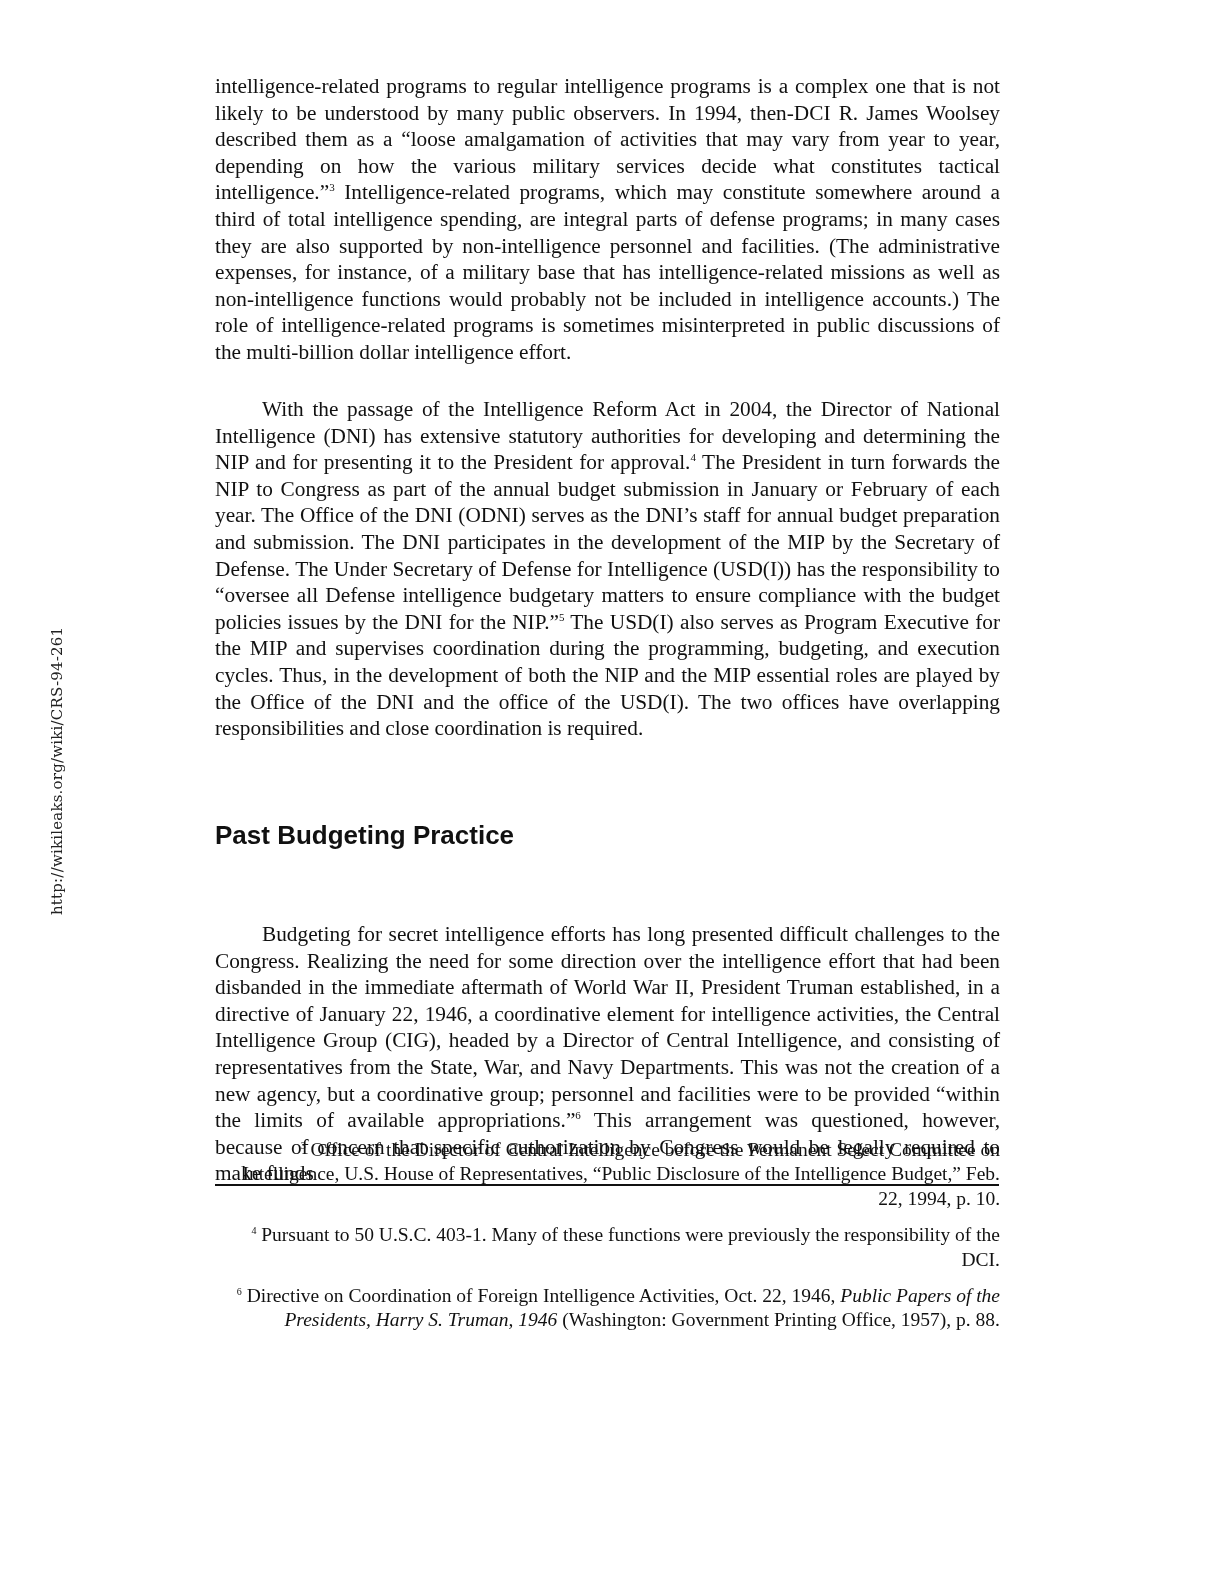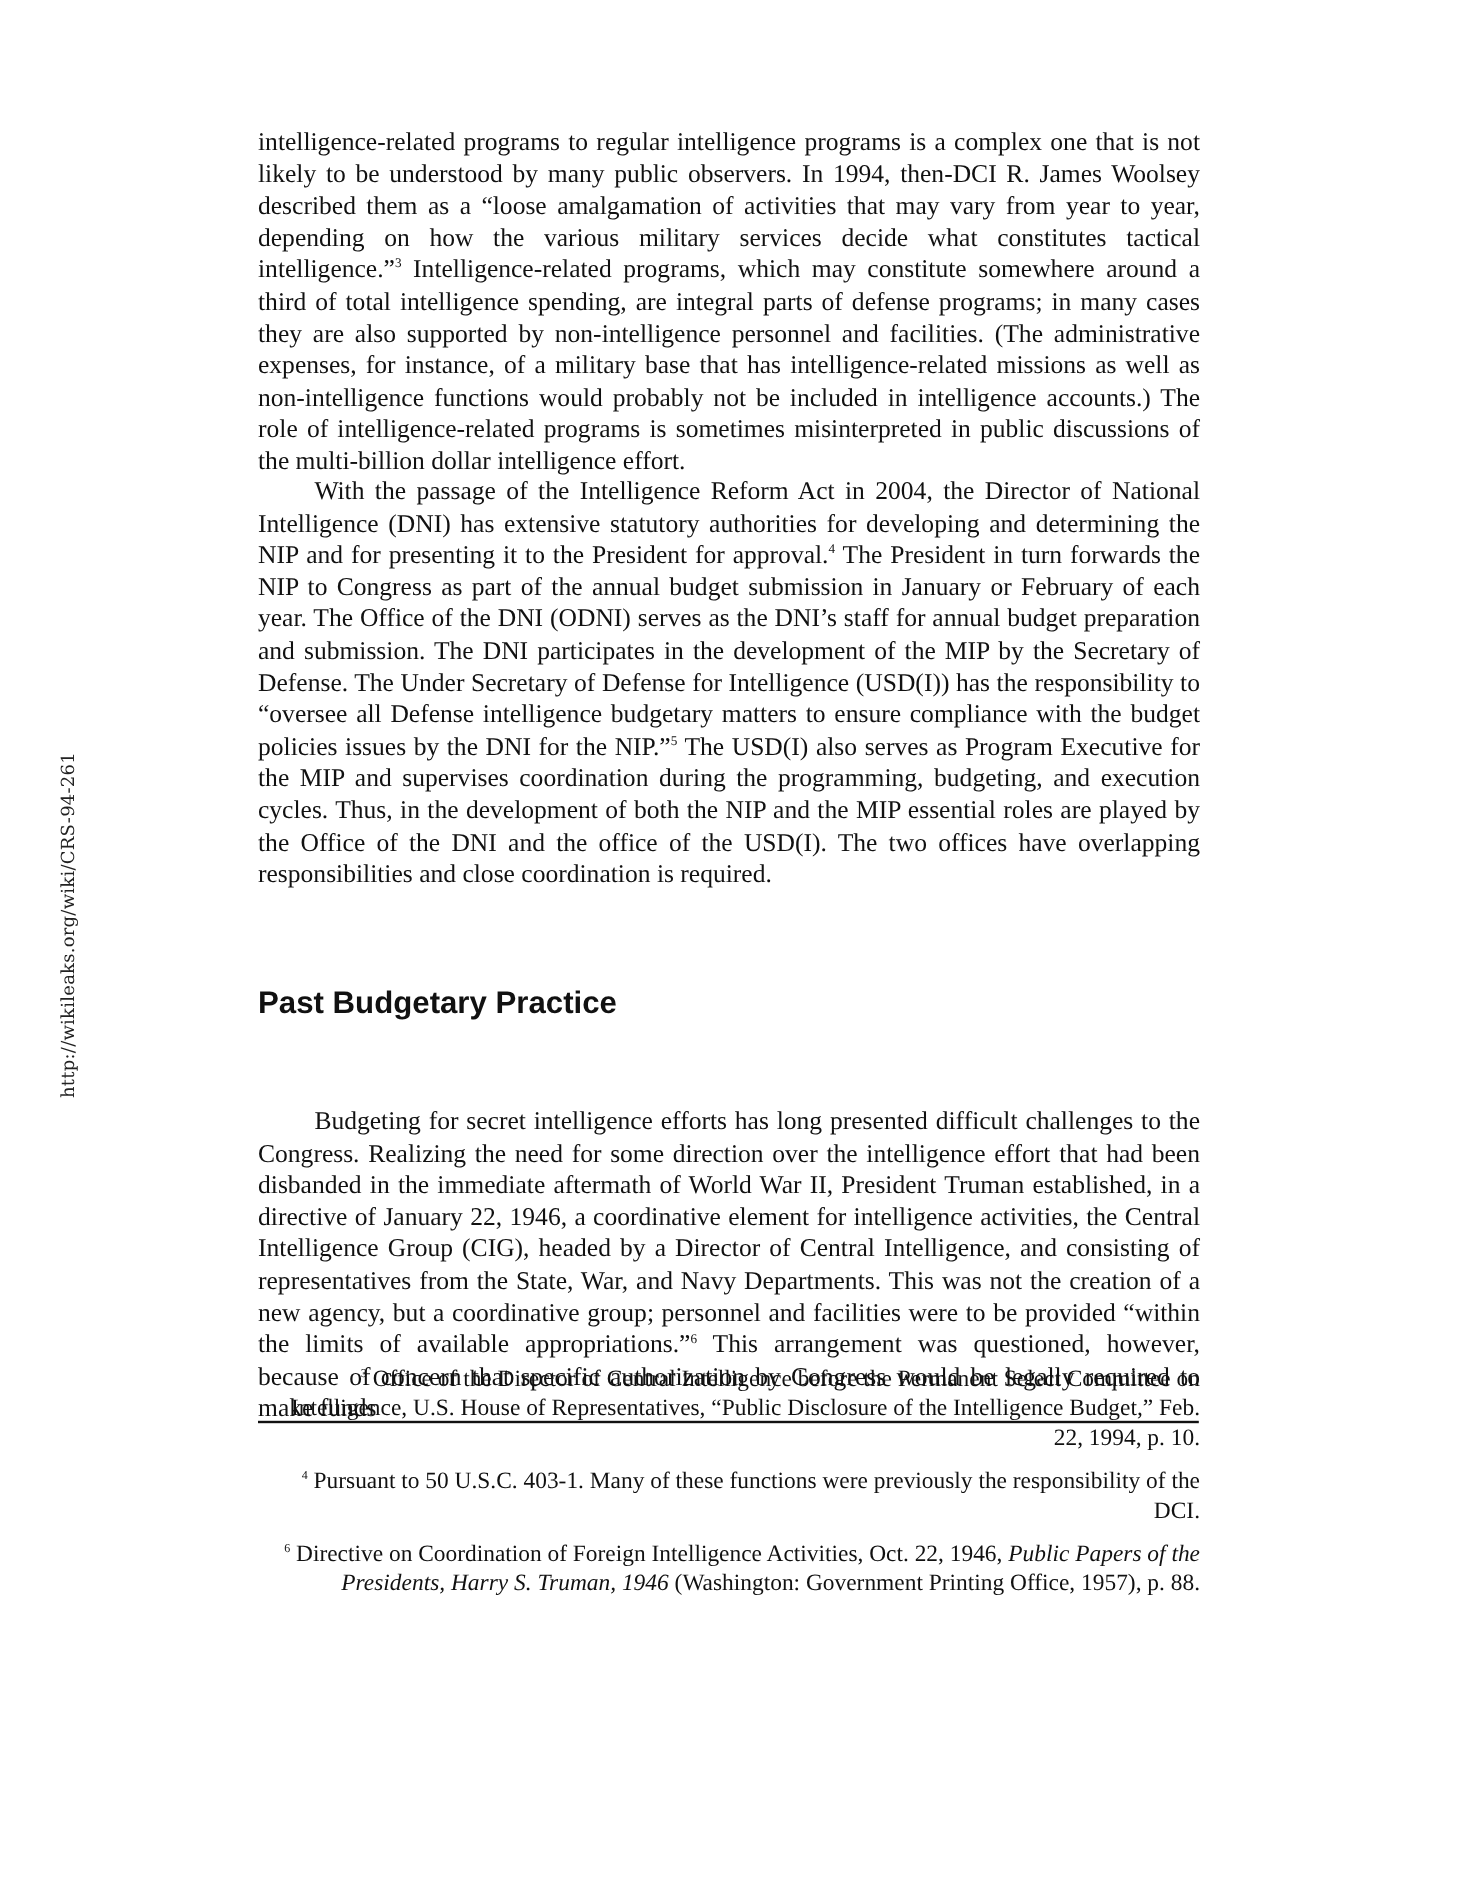--- a/index.html
+++ b/index.html
@@ -19,21 +19,21 @@
   .body-text {
     position: absolute;
     left: 215px; width: 785px;
     font-family: "Liberation Serif", serif;
     font-size: 21.3px;
     line-height: 26.6px;
     color: #111;
     text-align: justify;
   }
   .body-text p { margin: 0; }
-  .p1 { top: 73px; margin-top: 32px; }
+  .p1 { top: 73px; }
   .p2 { top: 396px; text-indent: 47px; }
   .heading {
     position: absolute;
     left: 215px; top: 820px;
     font-family: "Liberation Sans", sans-serif;
     font-weight: bold;
     font-size: 26px;
     color: #111;
     margin: 0;
   }
@@ -66,21 +66,21 @@
   <div class="side-url">http://wikileaks.org/wiki/CRS-94-261</div>
 
   <div class="body-text p1">
     <p><span>intelligence-related programs to regular intelligence programs is a complex one that is not likely to be understood by many public observers. In 1994, then-DCI R. James Woolsey described them as a “loose amalgamation of activities that may vary from year to year, depending on how the various military services decide what constitutes tactical intelligence.”</span><sup>3</sup><span> Intelligence-related programs, which may constitute somewhere around a third of total intelligence spending, are integral parts of defense programs; in many cases they are also supported by non-intelligence personnel and facilities. (The administrative expenses, for instance, of a military base that has intelligence-related missions as well as non-intelligence functions would probably not be included in intelligence accounts.) The role of intelligence-related programs is sometimes misinterpreted in public discussions of the multi-billion dollar intelligence effort.</span></p>
   </div>
 
   <div class="body-text p2">
     <p><span>With the passage of the Intelligence Reform Act in 2004, the Director of National Intelligence (DNI) has extensive statutory authorities for developing and determining the NIP and for presenting it to the President for approval.</span><sup>4</sup><span> The President in turn forwards the NIP to Congress as part of the annual budget submission in January or February of each year. The Office of the DNI (ODNI) serves as the DNI’s staff for annual budget preparation and submission. The DNI participates in the development of the MIP by the Secretary of Defense. The Under Secretary of Defense for Intelligence (USD(I)) has the responsibility to “oversee all Defense intelligence budgetary matters to ensure compliance with the budget policies issues by the DNI for the NIP.”</span><sup>5</sup><span> The USD(I) also serves as Program Executive for the MIP and supervises coordination during the programming, budgeting, and execution cycles. Thus, in the development of both the NIP and the MIP essential roles are played by the Office of the DNI and the office of the USD(I). The two offices have overlapping responsibilities and close coordination is required.</span></p>
   </div>
 
-  <h2 class="heading">Past Budgetary Practice</h2>
+  <h2 class="heading">Past Budgeting Practice</h2>
 
   <div class="body-text p3">
     <p><span>Budgeting for secret intelligence efforts has long presented difficult challenges to the Congress. Realizing the need for some direction over the intelligence effort that had been disbanded in the immediate aftermath of World War II, President Truman established, in a directive of January 22, 1946, a coordinative element for intelligence activities, the Central Intelligence Group (CIG), headed by a Director of Central Intelligence, and consisting of representatives from the State, War, and Navy Departments. This was not the creation of a new agency, but a coordinative group; personnel and facilities were to be provided “within the limits of available appropriations.”</span><sup>6</sup><span> This arrangement was questioned, however, because of concern that specific authorization by Congress would be legally required to make funds</span></p>
   </div>
 
   <div class="fn-rule"></div>
 
   <div class="footnotes">
     <p class="footnote"><sup>3</sup> <span>Office of the Director of Central Intelligence before the Permanent Select Committee on Intelligence, U.S. House of Representatives, “Public Disclosure of the Intelligence Budget,” Feb. 22, 1994, p. 10.</span></p>
     <p class="footnote"><sup>4</sup> <span>Pursuant to 50 U.S.C. 403-1. Many of these functions were previously the responsibility of the DCI.</span></p>

